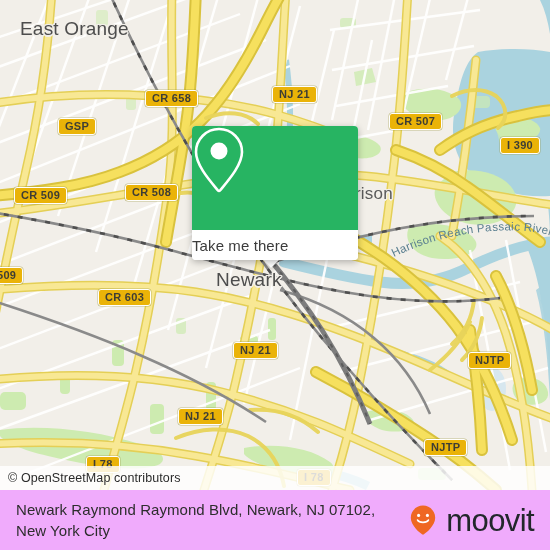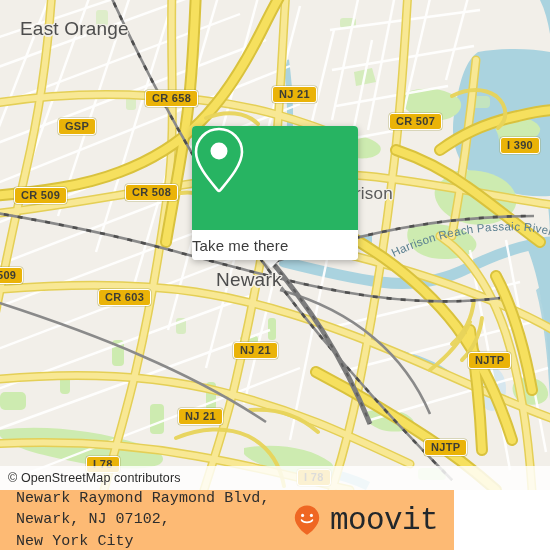--- a/index.html
+++ b/index.html
@@ -58,22 +58,22 @@
   #callout-bottom span{font-size:15px;color:#3c3c3c;letter-spacing:.1px;}
   .tail{
     position:absolute;left:262px;top:259px;width:0;height:0;
     border-left:9px solid transparent;border-right:9px solid transparent;
     border-top:9px solid #ffffff;
     filter:drop-shadow(0 2px 2px rgba(0,0,0,.18));
   }
 
   
   #bottombar{
-    position:absolute;left:0;top:490px;width:454px;height:60px;
-    background:#fdba74;overflow:hidden;font-family:Liberation Mono, monospace;
+    position:absolute;left:0;top:490px;width:550px;height:60px;
+    background:#f0abfc;overflow:hidden;
   }
   #bottombar-inner{
     position:relative;height:100%;display:flex;align-items:center;
     padding:0 12px 0 16px;box-sizing:border-box;gap:6px;
   }
   #address{
     font-size:15px;color:#2d2d2d;line-height:1.42;flex:1;
     letter-spacing:.05px;
   }
   #logo{display:flex;align-items:center;gap:10px;flex:0 0 auto;padding-right:4px;}

